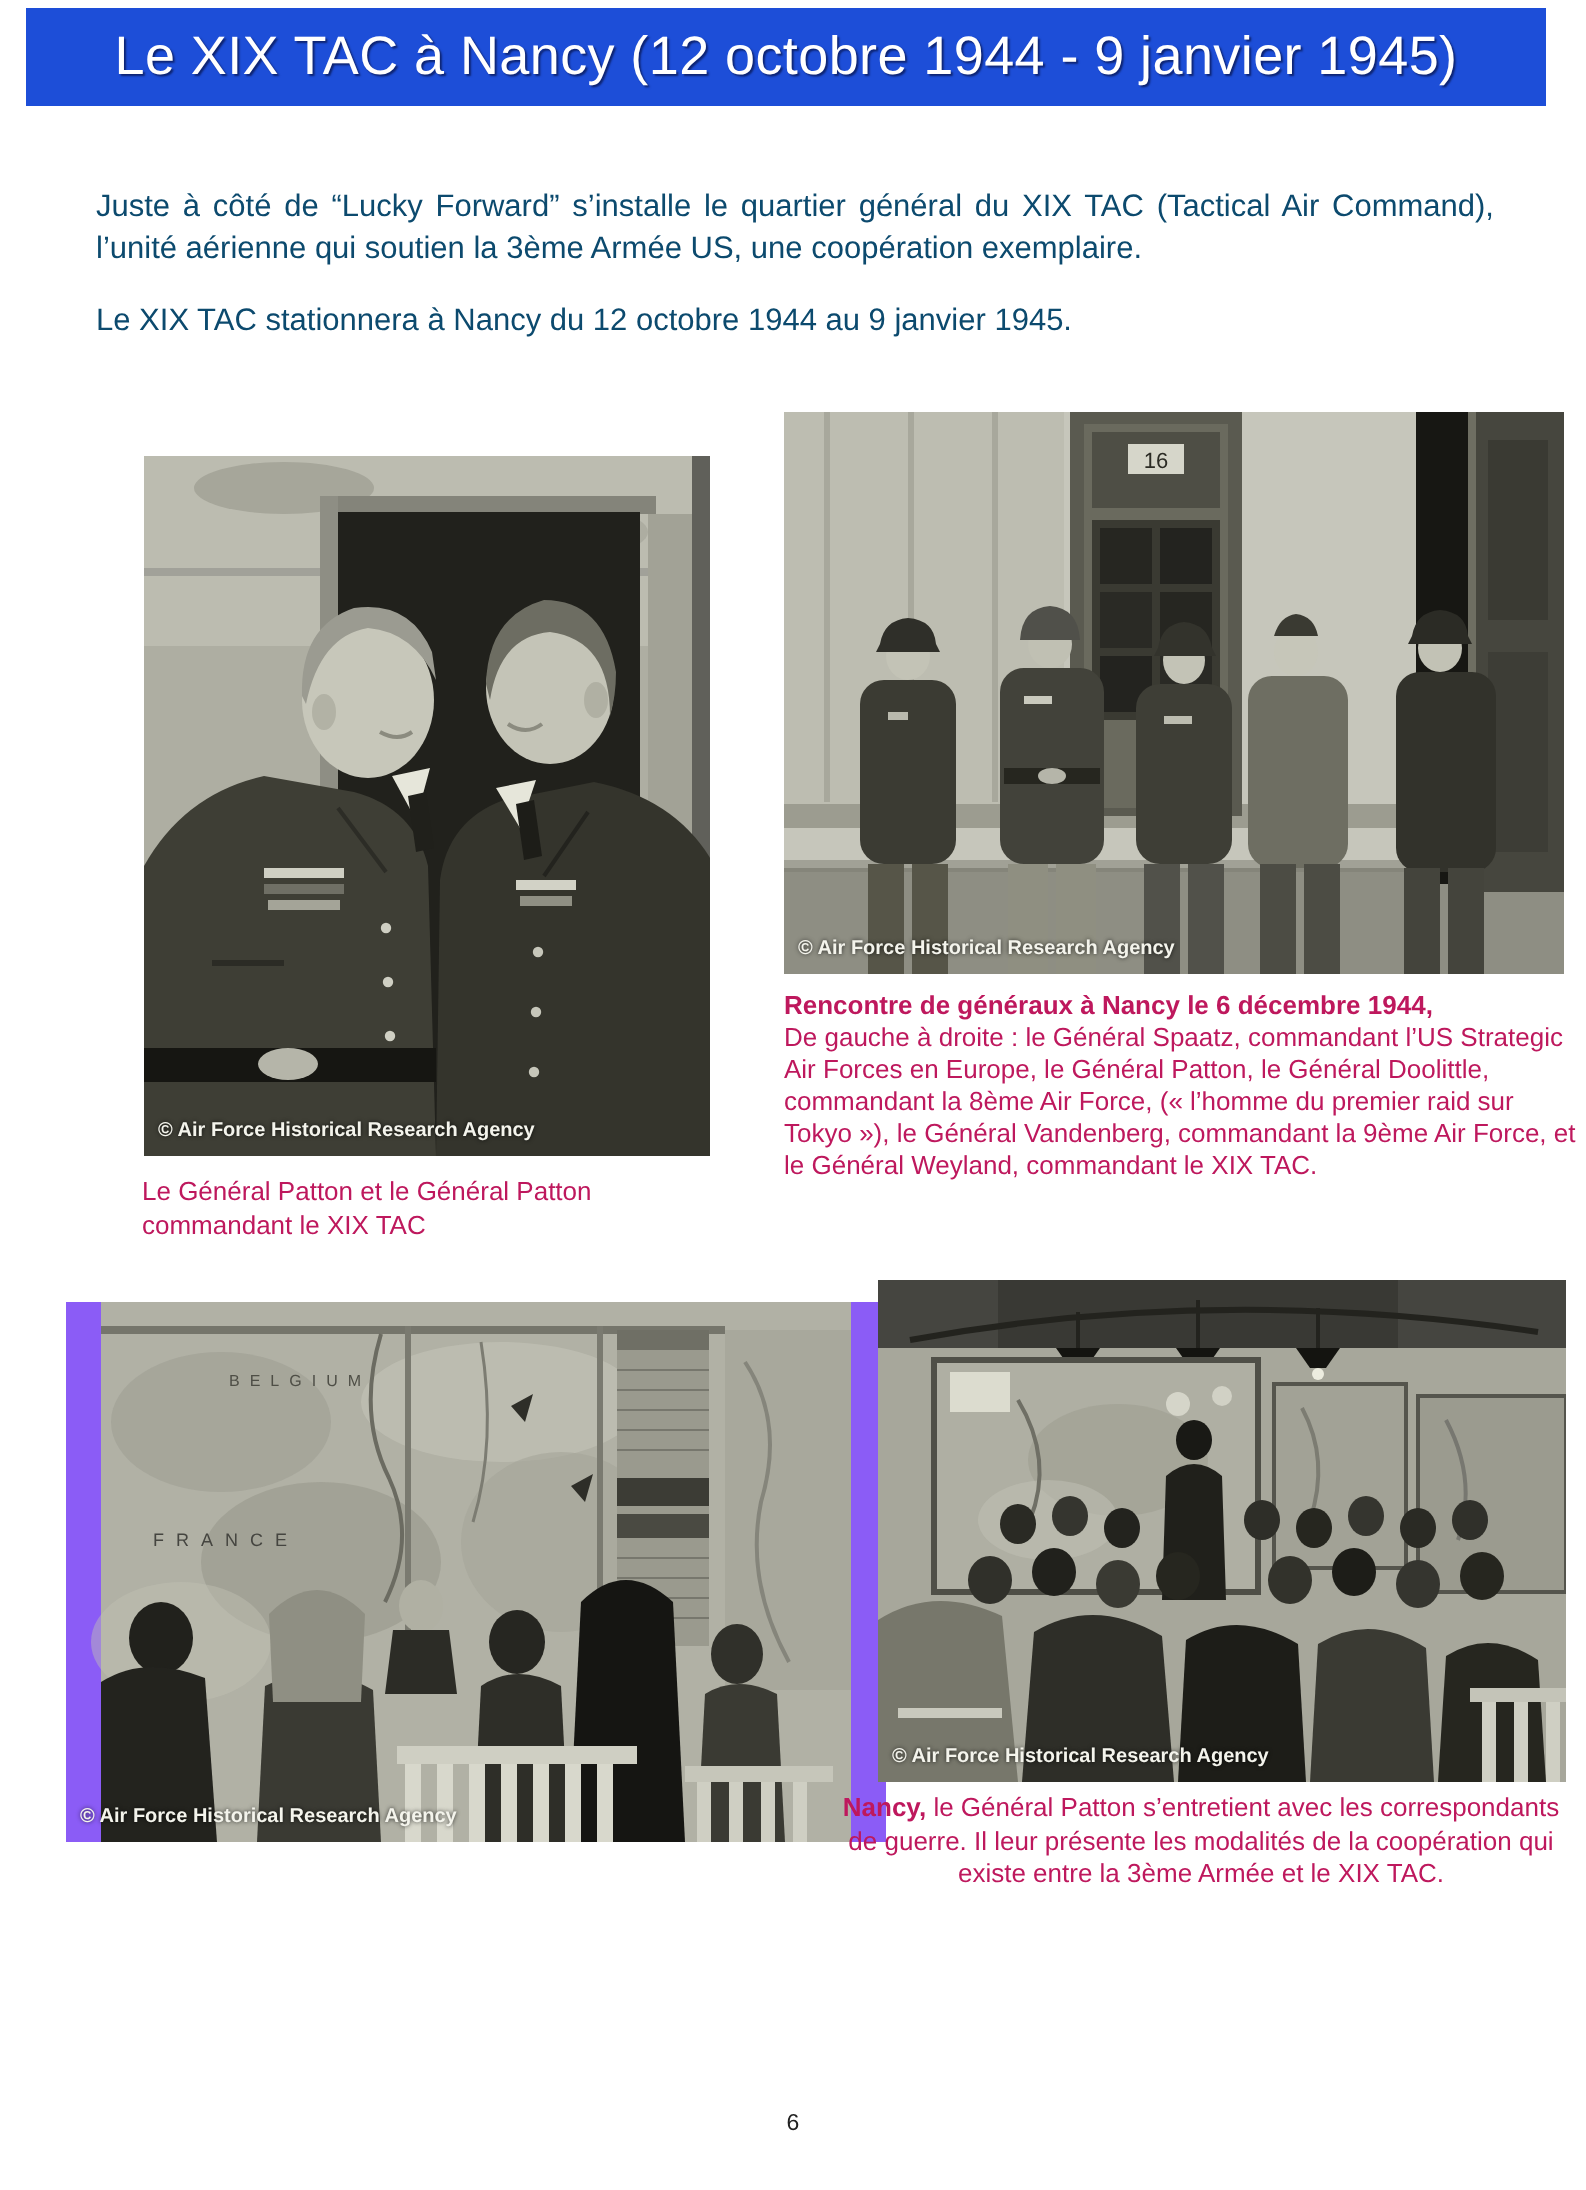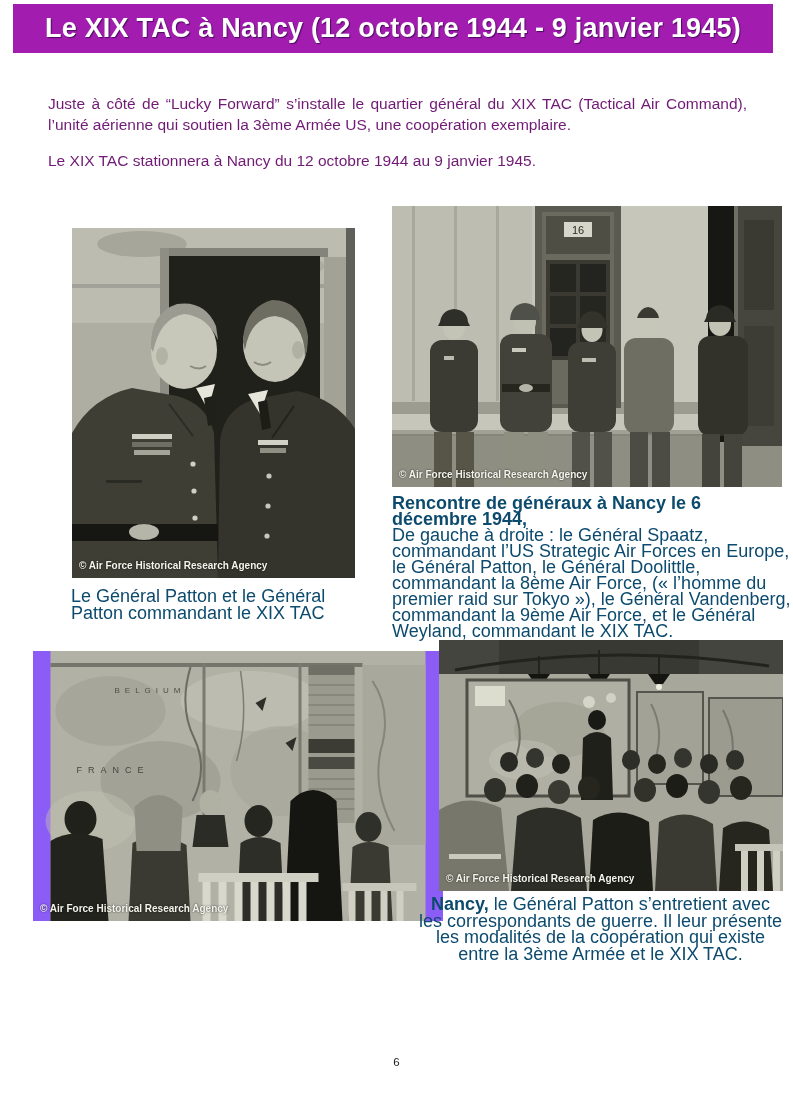--- a/index.html
+++ b/index.html
@@ -4,42 +4,42 @@
 <style>
   * { box-sizing: border-box; }
   html,body { margin:0; padding:0; background:#ffffff; }
   .page {
     position:relative; width:793px; height:1095px; margin:0 auto;
     background:#ffffff; overflow:hidden;
     font-family:"Liberation Sans", sans-serif;
   }
   .banner {
     position:absolute; left:13px; top:4px; width:760px; height:49px;
-    background:#a21caf; color:#ffffff;
+    background:#1d4ed8; color:#ffffff;
     display:flex; align-items:center; justify-content:center;
-    font-size:27px; font-weight:bold; letter-spacing:0.2px;
+    font-size:27px; font-weight:normal; letter-spacing:0.2px;
     text-shadow:1px 1px 1px rgba(0,0,30,0.55);
   }
   .intro {
-    position:absolute; color:#701a75; font-size:15.5px; line-height:21px;
+    position:absolute; color:#0c4a6e; font-size:15.5px; line-height:21px;
   }
   #intro1 { left:48px; top:93px; width:699px; text-align:justify; }
   #intro2 { left:48px; top:150px; width:699px; }
   .photo { position:absolute; background:#8b5cf6; }
   .photo svg { display:block; width:100%; height:100%; }
   #photo1 { left:72px;  top:228px; width:283px; height:350px; }
   #photo2 { left:392px; top:206px; width:390px; height:281px; }
   #photo3 { left:33px;  top:651px; width:410px; height:270px; }
   #photo4 { left:439px; top:640px; width:344px; height:251px; }
   .wm {
     position:absolute; left:7px; bottom:7px; color:#f4f4ec;
     font-size:10px; font-weight:bold; white-space:nowrap;
     text-shadow:0 0 2px rgba(0,0,0,0.75);
   }
-  .caption { position:absolute; color:#0c4a6e; font-size:18px; line-height:16.5px; }
+  .caption { position:absolute; color:#be185d; font-size:13px; line-height:16.5px; }
   #caption1 { left:71px;  top:588px; width:300px; }
   #caption2 { left:392px; top:495px; width:399px; line-height:16px; }
   #caption2 .bold-line { font-weight:bold; }
   #caption3 { left:33px;  top:936px; width:406px; }
   #caption4 { left:418px; top:896px; width:365px; text-align:center; }
   .pagenum {
     position:absolute; left:0; right:0; top:1056px; text-align:center;
     font-size:11.5px; color:#222222;
   }
   b { font-weight:bold; }

